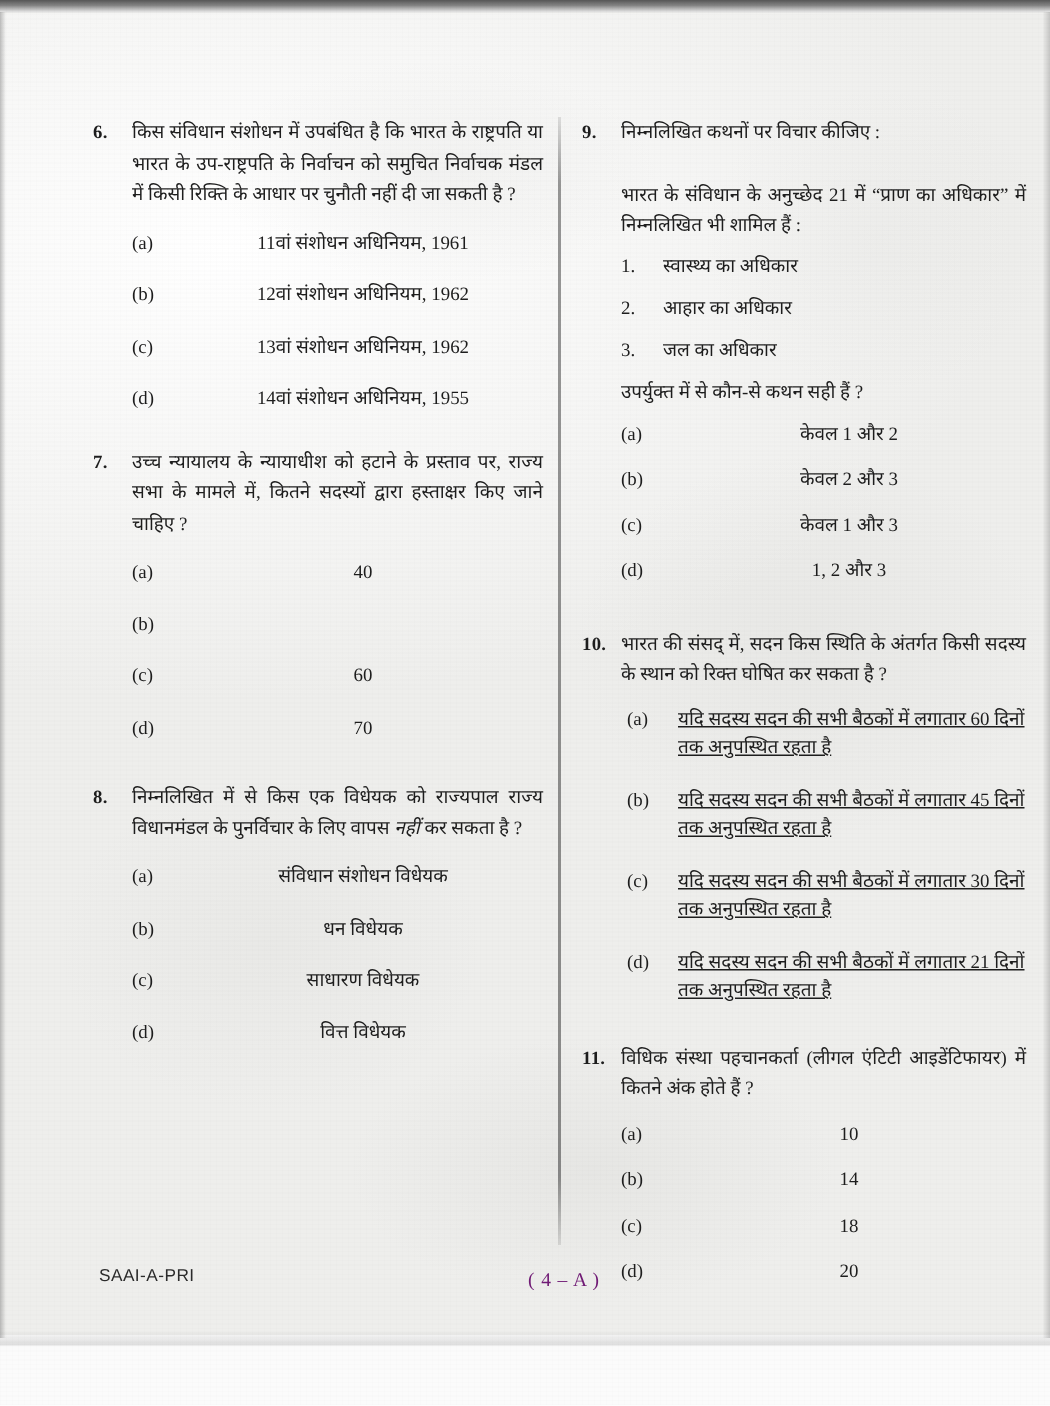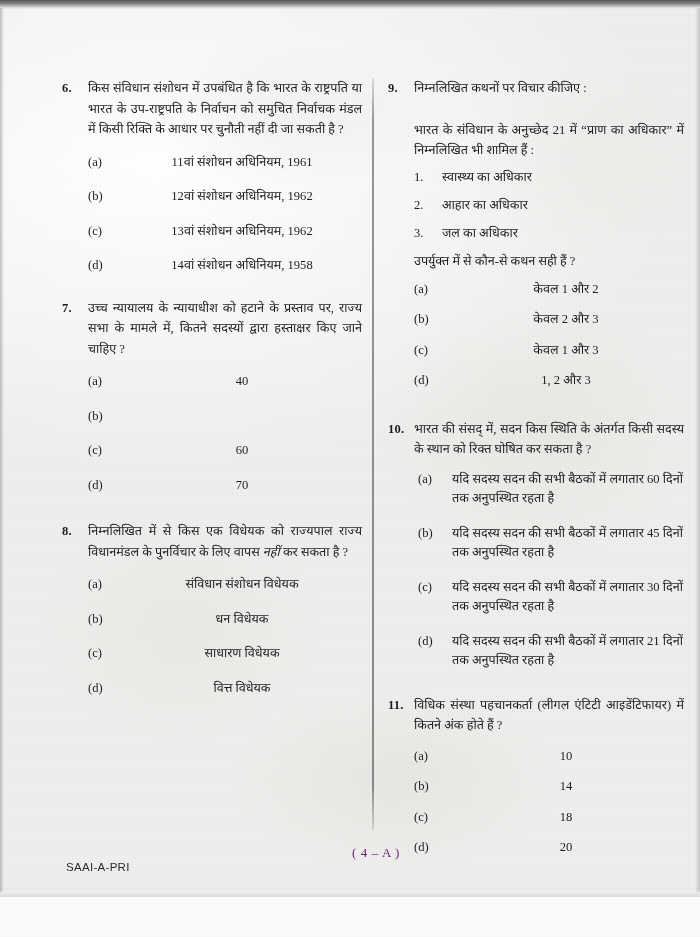--- a/index.html
+++ b/index.html
@@ -168,34 +168,35 @@
   .opt-key {
     flex: 0 0 auto;
     width: 34px;
   }
   .opt-val {
     flex: 1 1 auto;
     text-align: center;
   }
   .opt-val.wrap {
     text-align: left;
+    text-decoration: underline;
   }
 
   
   .footer {
     position: absolute;
     left: 0;
     top: 845px;
     width: 700px;
     height: 20px;
   }
   .footer-code {
     position: absolute;
     left: 66px;
-    top: 16px;
+    top: 0;
     font-family: "Liberation Sans", "DejaVu Sans", sans-serif;
     font-size: 11.5px;
     letter-spacing: .3px;
     color: #2b2b2b;
   }
   .footer-page {
     position: absolute;
     left: 352px;
     top: 0;
     font-size: 13px;
@@ -253,21 +254,21 @@
           <div class="opt">
             <span class="opt-key">(b)</span>
             <span class="opt-val">12वां संशोधन अधिनियम, 1962</span>
           </div>
           <div class="opt">
             <span class="opt-key">(c)</span>
             <span class="opt-val">13वां संशोधन अधिनियम, 1962</span>
           </div>
           <div class="opt">
             <span class="opt-key">(d)</span>
-            <span class="opt-val">14वां संशोधन अधिनियम, 1958</span>
+            <span class="opt-val">14वां संशोधन अधिनियम, 1955</span>
           </div>
         </div>
       </div>
 
       <div class="q" style="margin-top:22px;">
         <div class="q-head">
           <div class="q-num">7.</div>
           <div class="q-text">उच्च न्यायालय के न्यायाधीश को हटाने के प्रस्ताव पर, राज्य सभा के मामले में, कितने सदस्यों द्वारा हस्ताक्षर किए जाने चाहिए ?</div>
         </div>
         <div class="opts">

